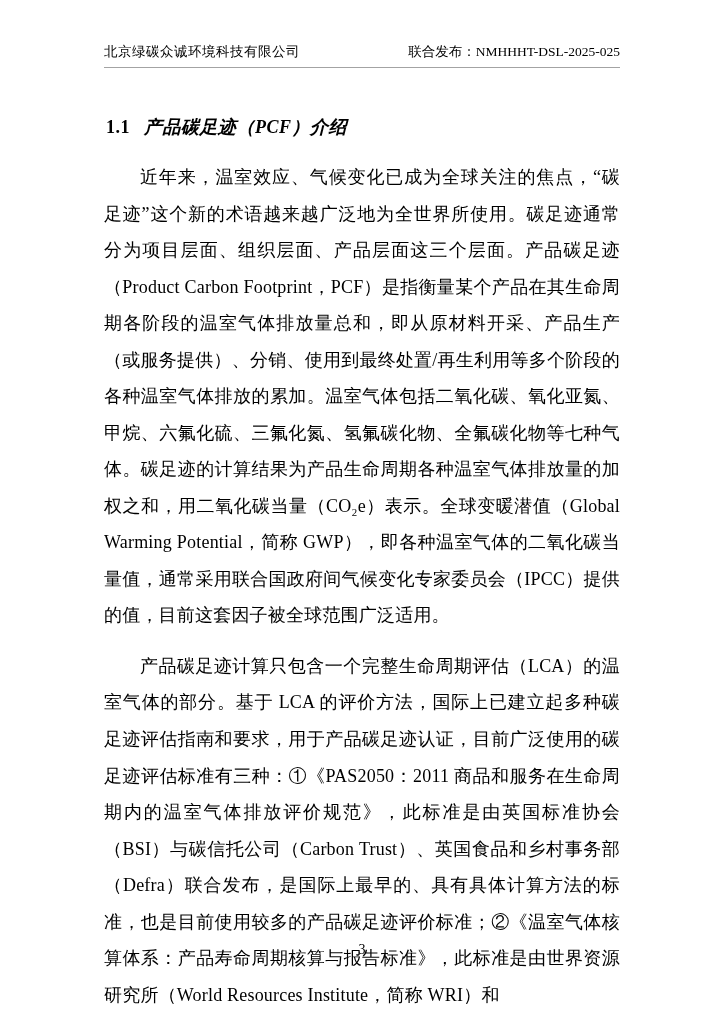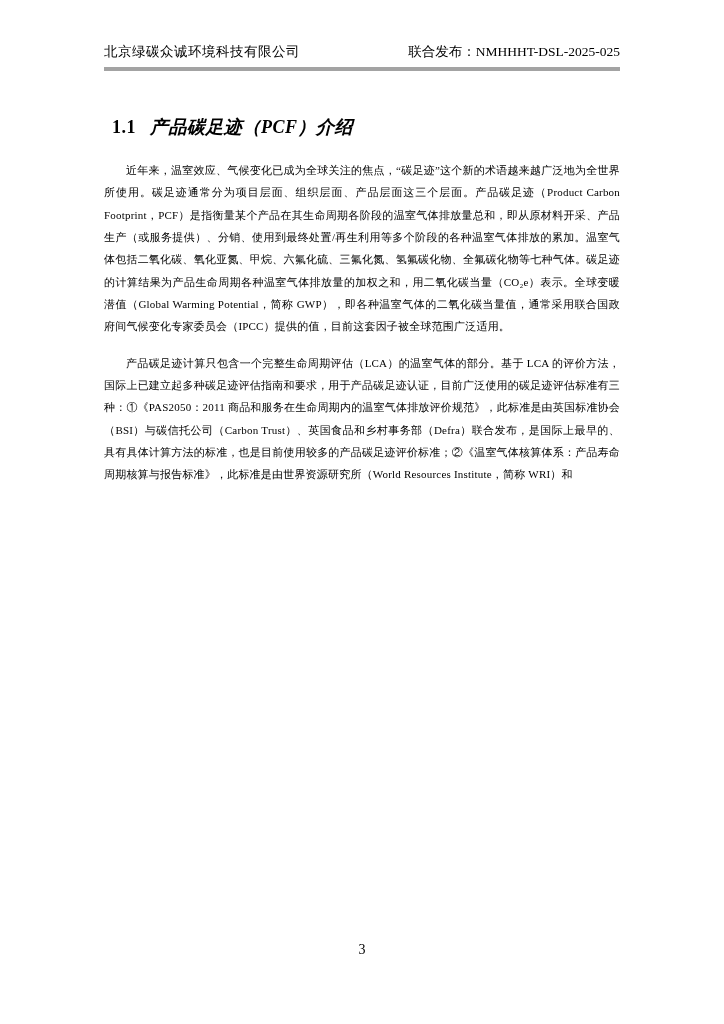--- a/index.html
+++ b/index.html
@@ -21,21 +21,21 @@
     position: absolute;
     top: 44px;
     left: 104px;
     width: 516px;
     display: flex;
     justify-content: space-between;
     align-items: baseline;
     font-size: 13.5px;
     line-height: 1.2;
     padding-bottom: 7px;
-    border-bottom: 4px solid #a3a3a3;
+    border-bottom: 1px solid #a3a3a3;
   }
   .header-left {
     letter-spacing: 0.5px;
   }
   .header-right {
     white-space: nowrap;
   }
   .header-right .doc-no {
     font-family: "Liberation Serif", "DejaVu Serif", serif;
   }
@@ -52,30 +52,30 @@
     line-height: 1.5;
     letter-spacing: 0.5px;
   }
   h1.sec .num {
     margin-right: 18px;
   }
   h2.subsec {
     font-size: 18px;
     font-weight: bold;
     font-style: italic;
-    margin: 24px 0 0 8px;
+    margin: 24px 0 0 2px;
     line-height: 1.5;
     letter-spacing: 0.5px;
   }
   h2.subsec .num {
     margin-right: 14px;
     font-style: normal;
   }
   p.body {
-    font-size: 11px;
+    font-size: 18px;
     line-height: 2.03;
     margin: 14px 0 0 0;
     text-align: justify;
     text-justify: inter-ideograph;
     text-indent: 2em;
     letter-spacing: 0.2px;
     font-family: Liberation Serif, serif;
   }
   p.body:first-of-type {
     margin-top: 18px;

